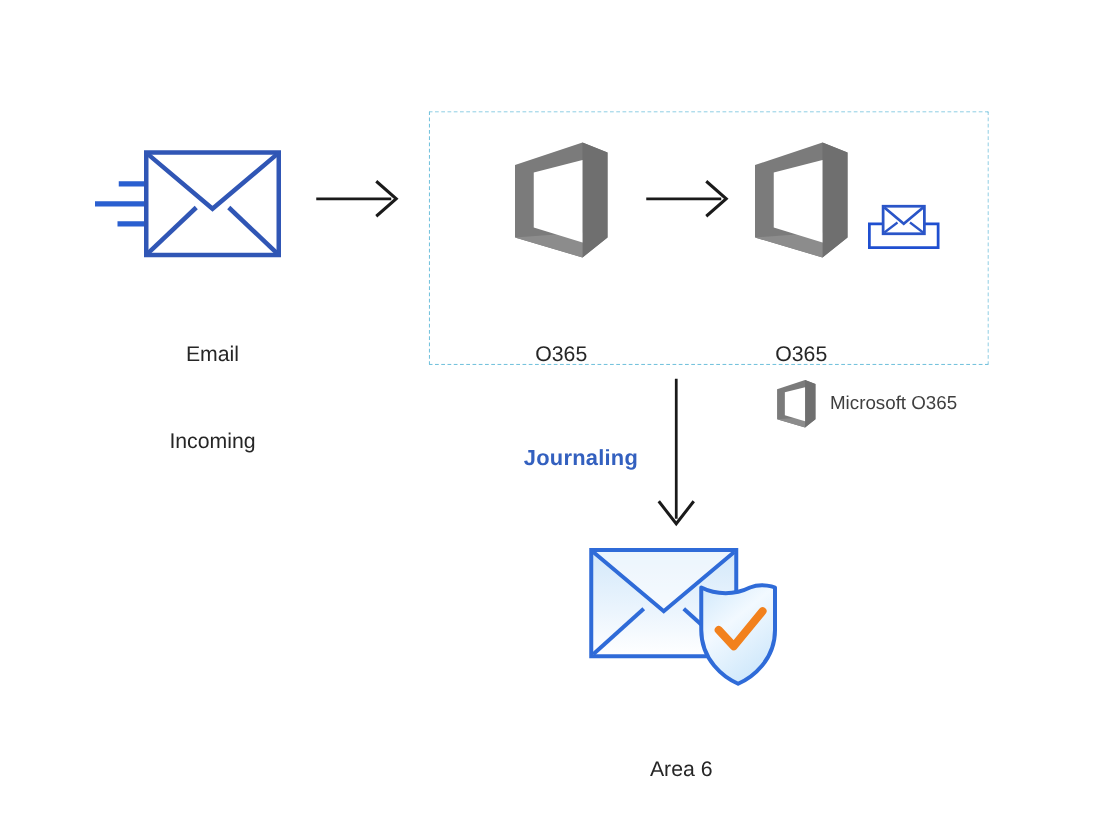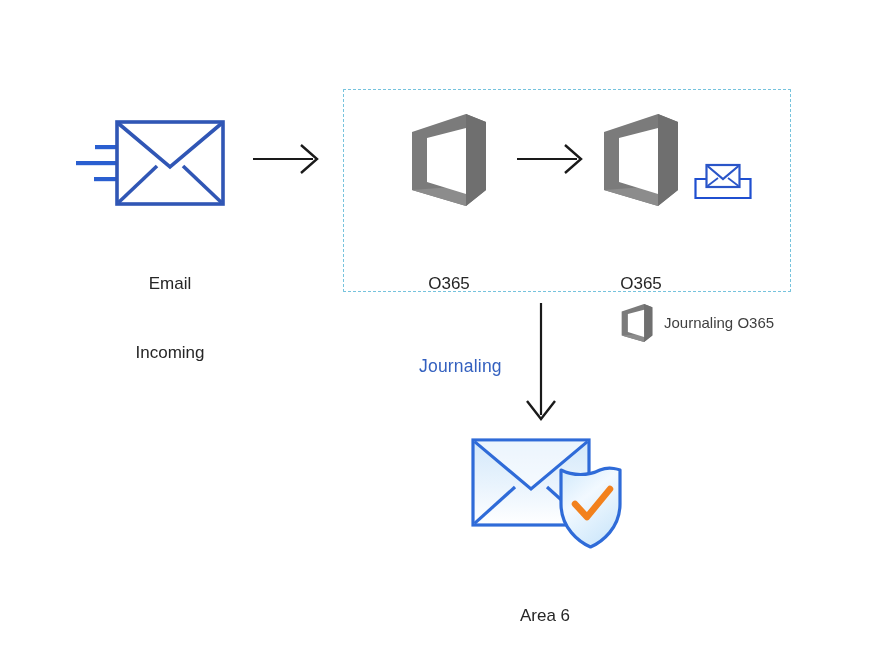--- a/index.html
+++ b/index.html
@@ -28,21 +28,21 @@
     line-height: 23px;
     text-align: center;
     white-space: pre;
     font-family: "Liberation Sans", sans-serif;
   }
   .label-line { display: block; }
 
   .journaling {
     color: #3360bf;
     font-size: 17.5px;
-    font-weight: normal;
+    font-weight: bold;
     letter-spacing: 0.2px;
     font-family: "Liberation Sans", sans-serif;
     white-space: nowrap;
   }
 
   .legend-text {
     color: #3f3f3f;
     font-size: 15px;
     font-family: "Liberation Sans", sans-serif;
     white-space: nowrap;
@@ -129,21 +129,21 @@
   <div class="abs label" style="left:561px; top:226px; width:160px;">
     <span class="label-line">O365</span>
   </div>
 
   <svg class="abs" style="left:620px; top:303px;" width="34" height="40" viewBox="0 0 82 96">
     <path d="M4 20 L58 2 L78 10 L78 78 L58 94 L4 78 Z" fill="#7b7b7b"></path>
     <path d="M58 2 L78 10 L78 78 L58 94 Z" fill="#6f6f6f"></path>
     <path d="M4 78 L58 94 L58 74 Z" fill="#8c8c8c"></path>
     <path d="M19 26 L58 16 L58 82 L19 70 Z" fill="#ffffff"></path>
   </svg>
-  <div class="abs legend-text" style="left:664px; top:313px;">Journaling O365</div>
+  <div class="abs legend-text" style="left:664px; top:313px;">Microsoft O365</div>
 
   <div class="abs journaling" style="left:419px; top:356px;">Journaling</div>
 
   <svg class="abs" style="left:523px; top:303px;" width="36" height="120" viewBox="0 0 36 120">
     <line x1="18" y1="0" x2="18" y2="112" stroke="#1a1a1a" stroke-width="2.2"></line>
     <polyline points="4,98 18,116 32,98" fill="none" stroke="#1a1a1a" stroke-width="2.4" stroke-linejoin="miter"></polyline>
   </svg>
 
   <svg class="abs" style="left:470px; top:432px;" width="160" height="117" viewBox="0 0 160 117">
     <defs>

